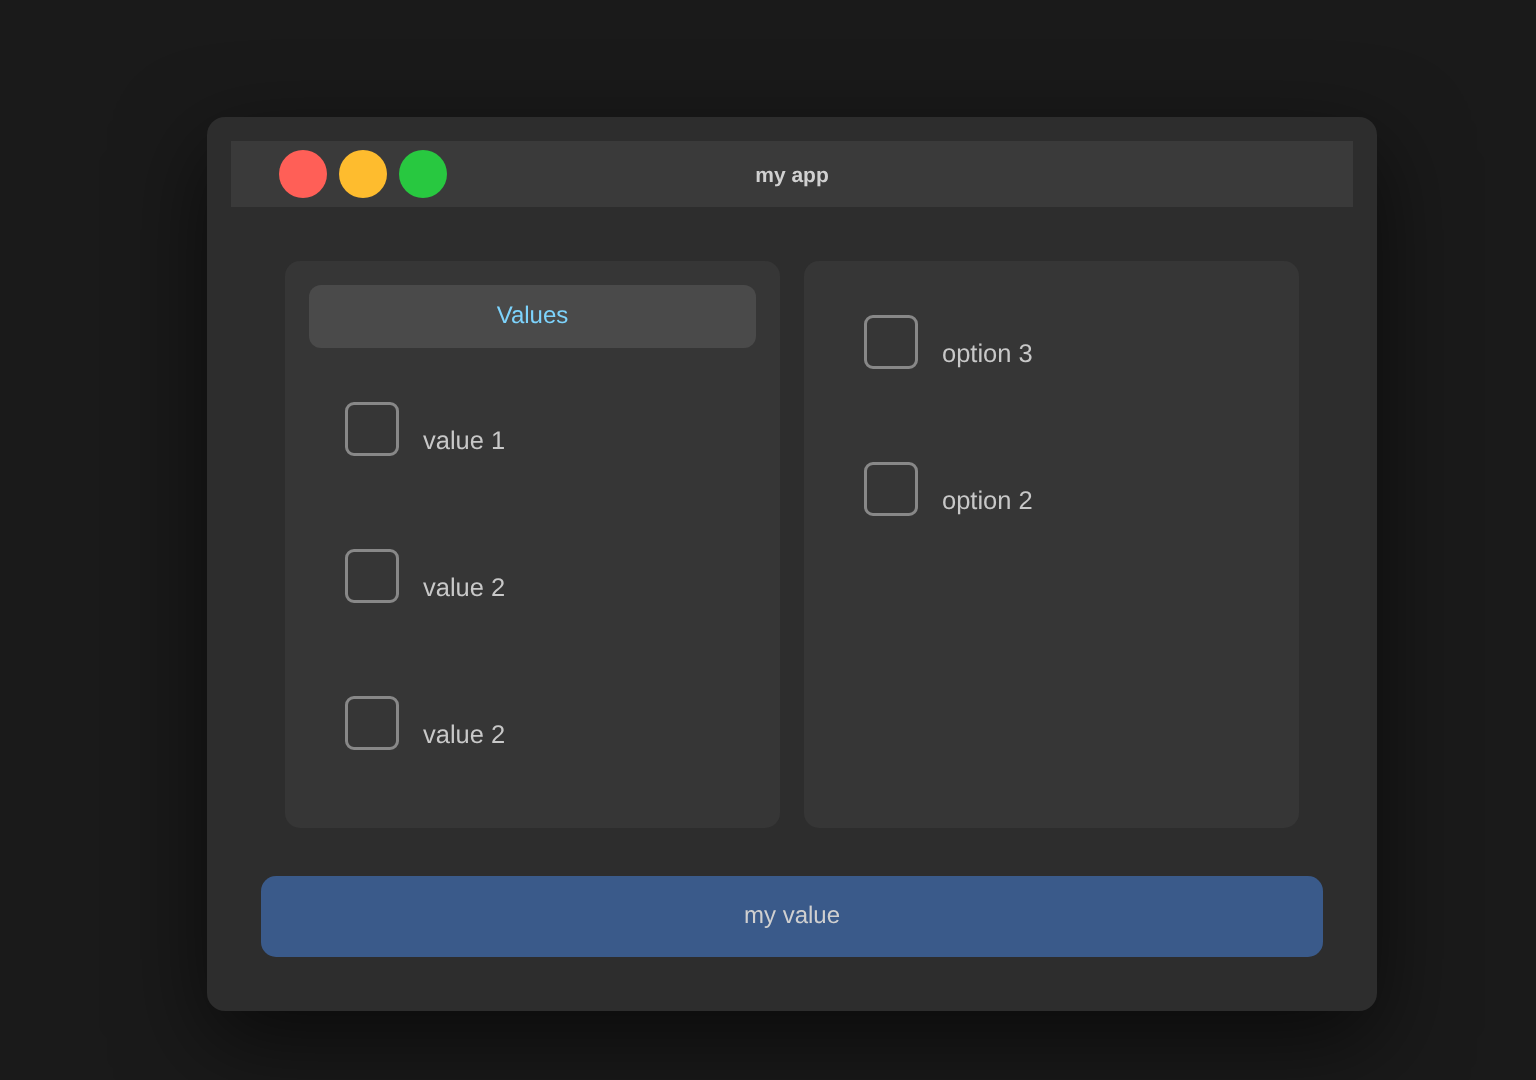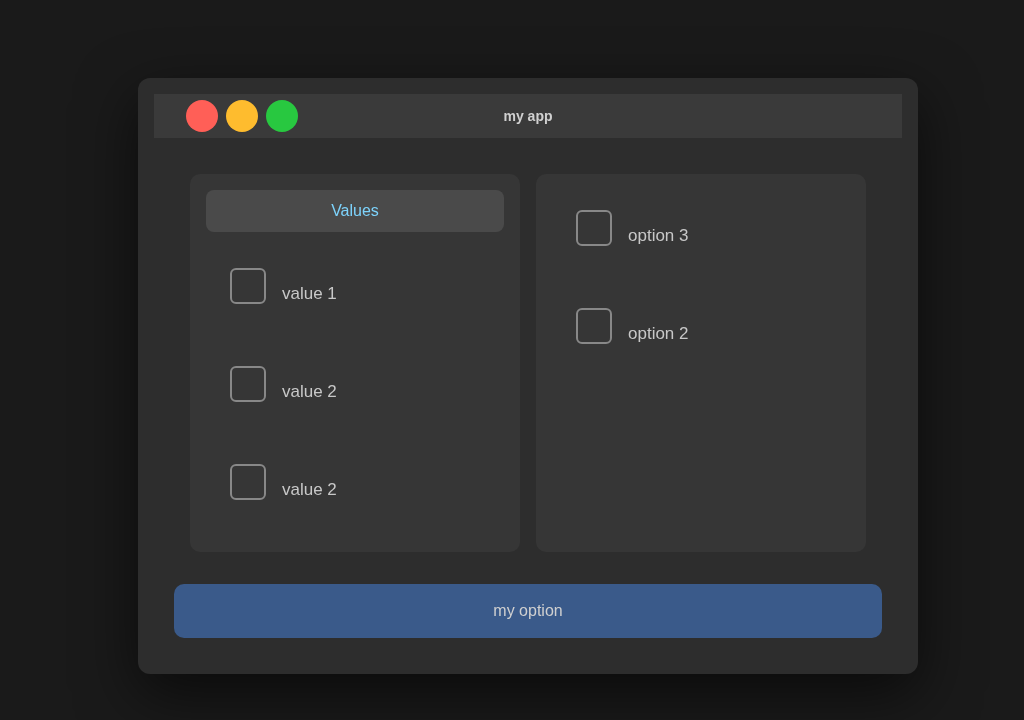--- a/index.html
+++ b/index.html
@@ -189,16 +189,16 @@
           </label>
           <label class="checkbox-item">
             <input type="checkbox" class="custom-checkbox" style="">
             <span class="checkbox-label">option 2</span>
           </label>
         </div>
       </div>
 
     </div>
 
-    <button class="main-button">my option</button>
+    <button class="main-button">my value</button>
 
   </div>
 </div>
 
 </body></html>

